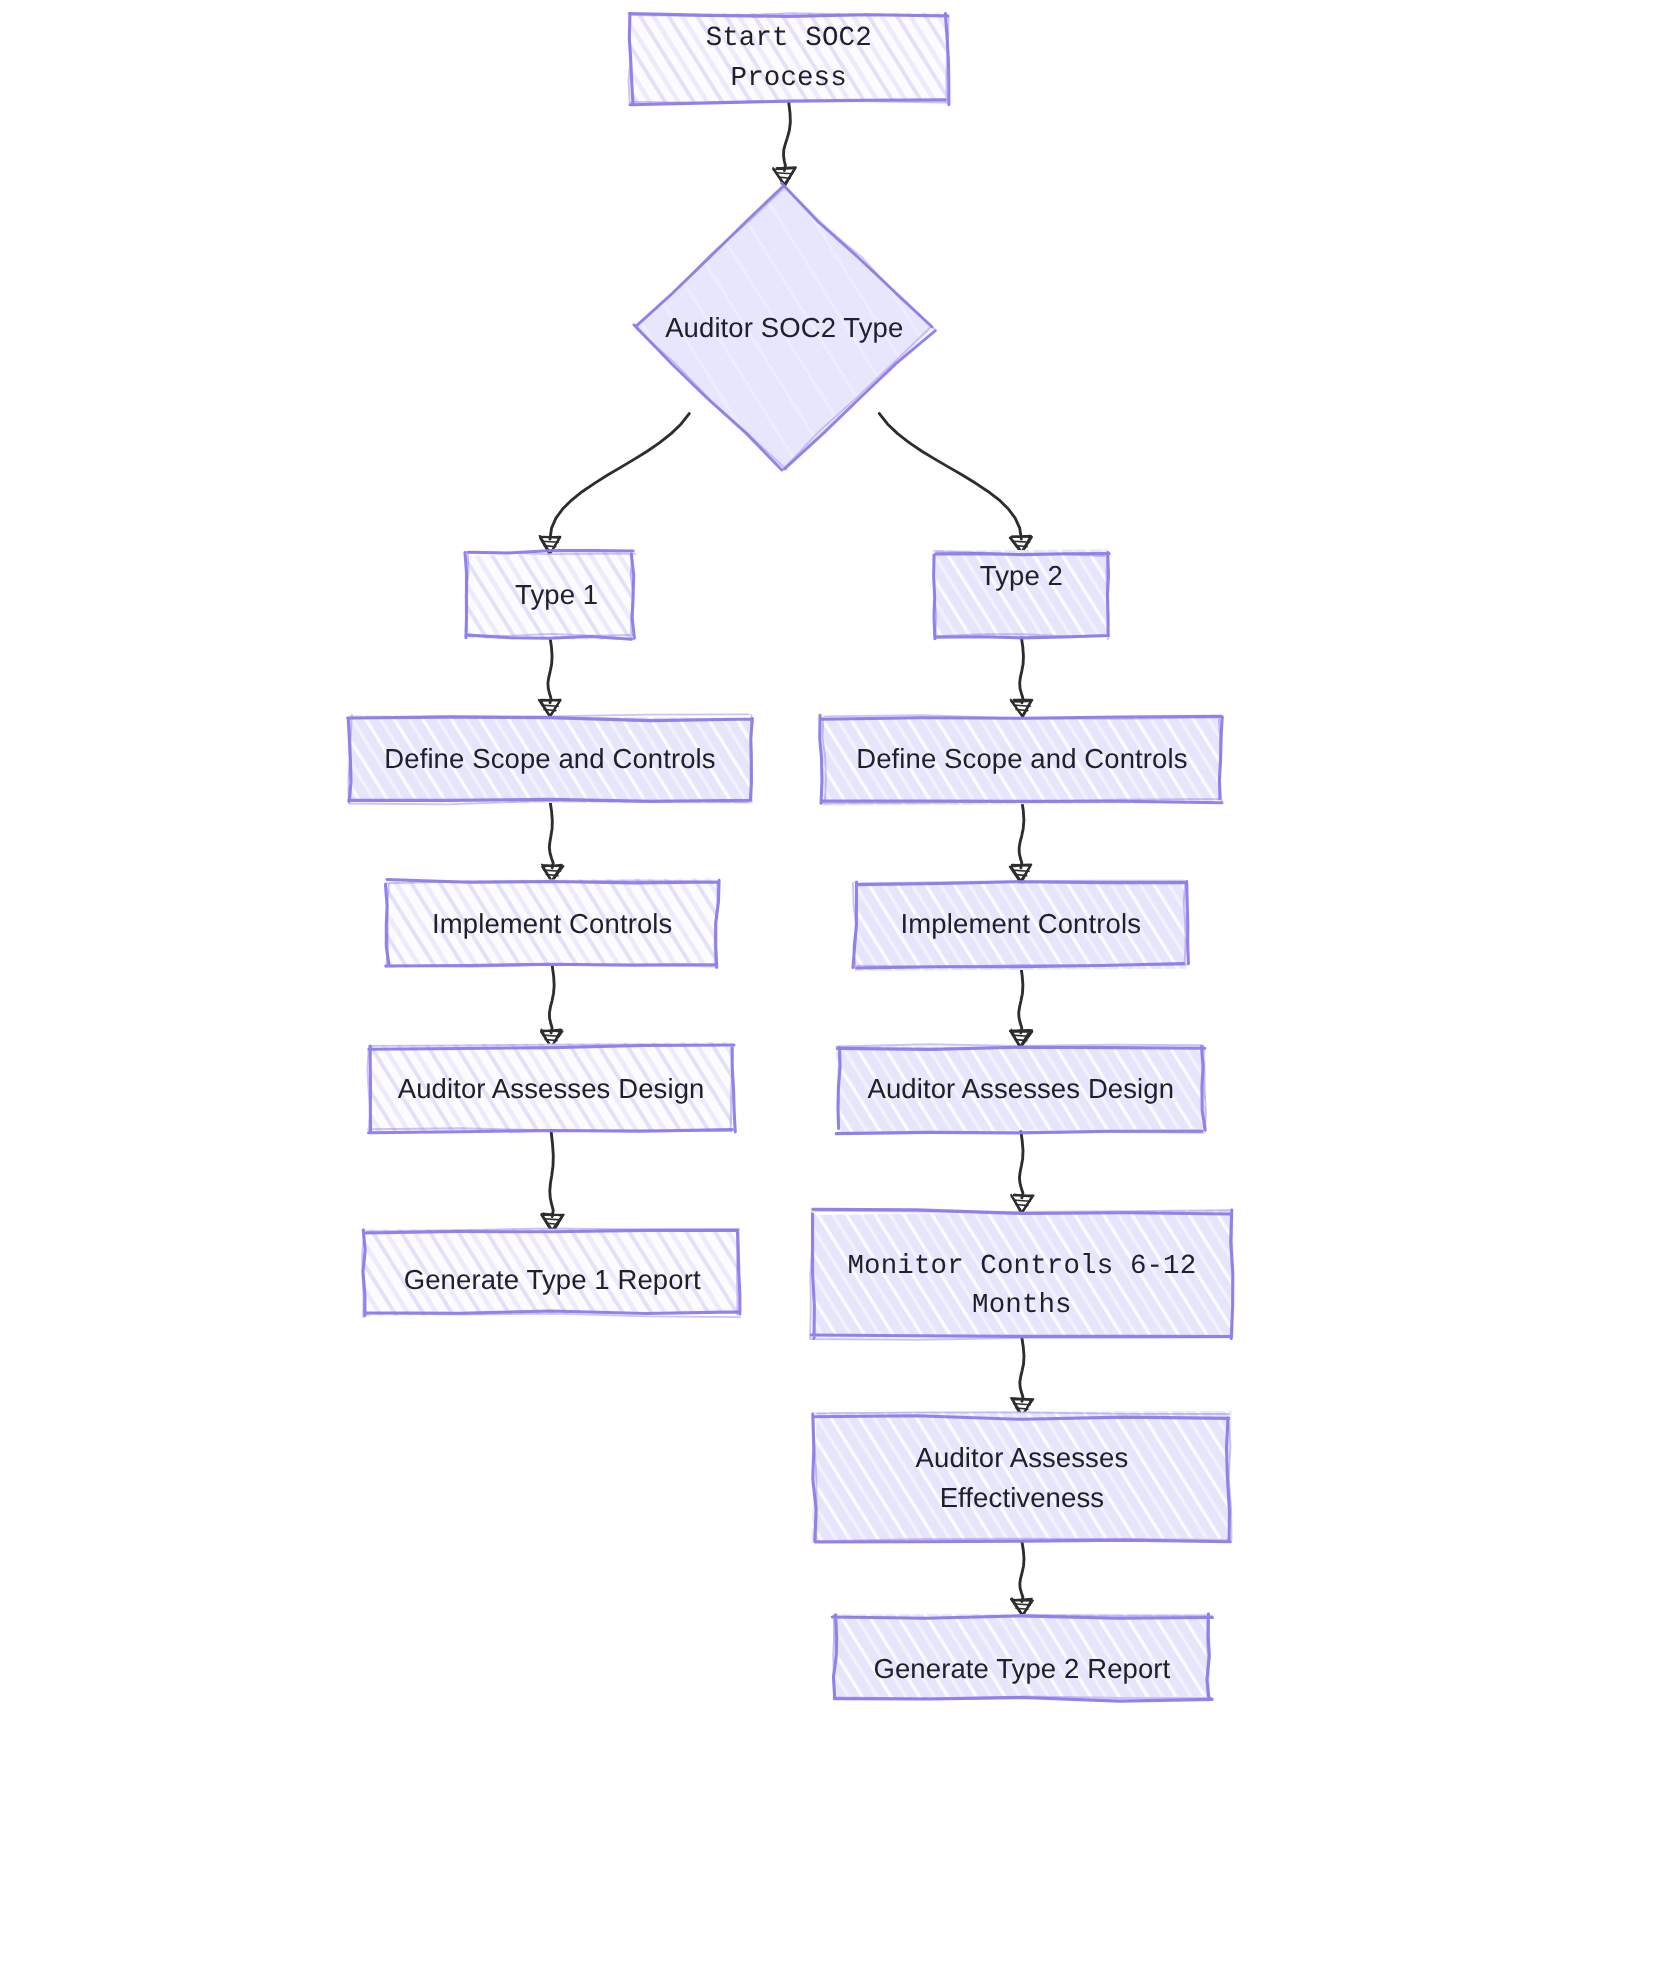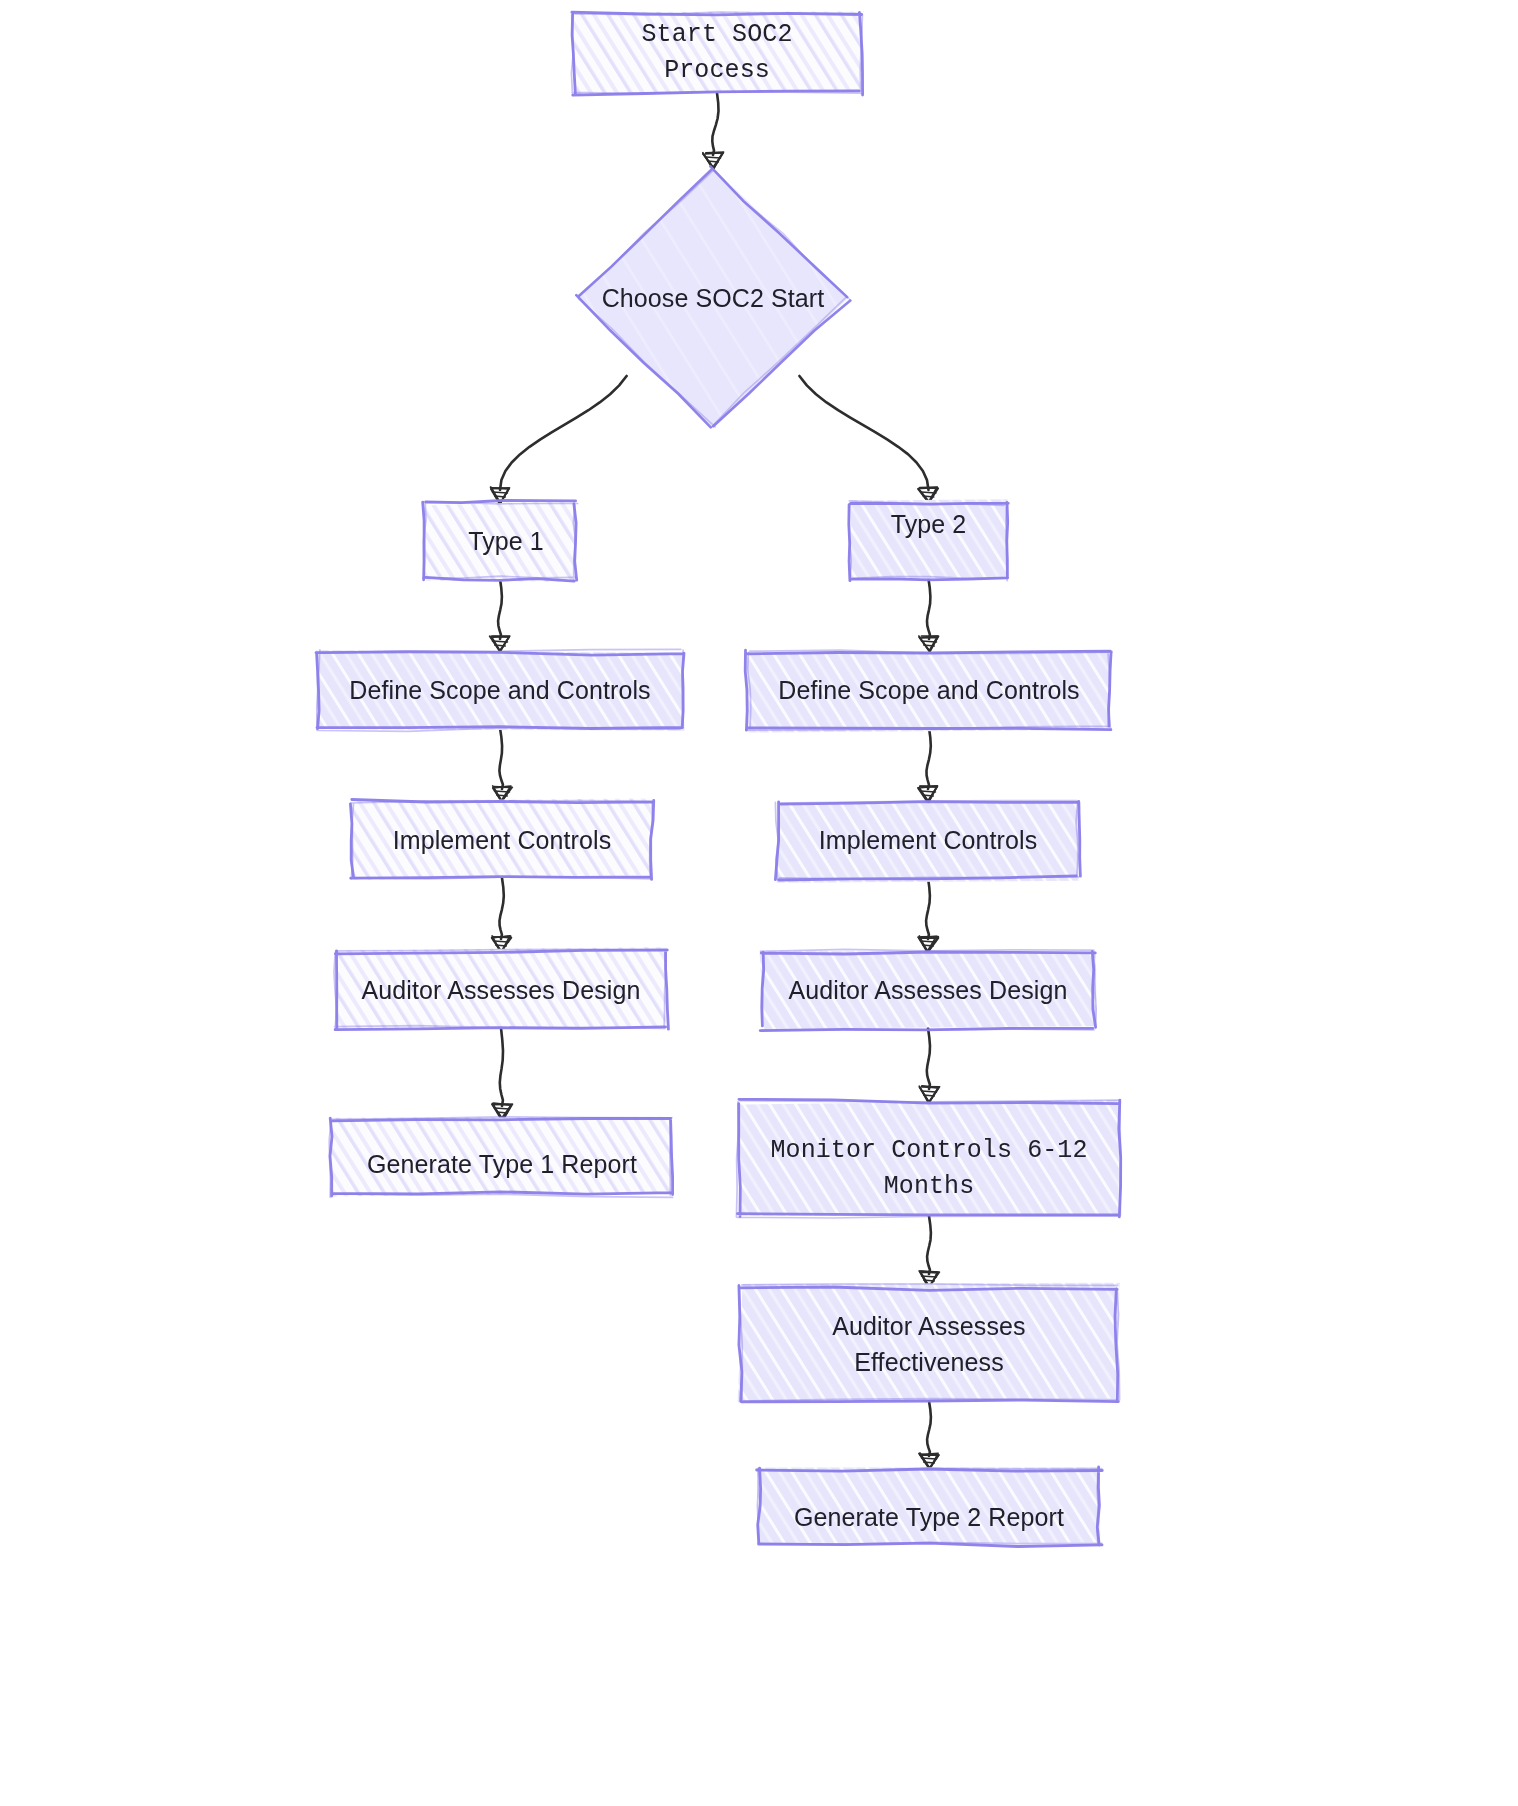--- a/index.html
+++ b/index.html
@@ -257,21 +257,21 @@
     </g>
 </svg>
 
 <div class="node-layer">
 
   <div class="node" id="n-start" style="left: 573px; top: 13px; width: 288px; height: 80px; font-family: Liberation Mono, monospace;">
     <span class="label">Start SOC2 Process</span>
   </div>
 
   <div class="node" id="n-decision" style="left: 578px; top: 168px; width: 270px; height: 260px;">
-    <span class="label">Choose SOC2 Start</span>
+    <span class="label">Auditor SOC2 Type</span>
   </div>
 
   <div class="node" id="n-type1" style="left: 424px; top: 503px; width: 164px; height: 76px; border-radius: 12px;">
     <span class="label">Type 1</span>
   </div>
 
   <div class="node" id="n-type2" style="left: 851px; top: 486px; width: 155px; height: 76px;">
     <span class="label">Type 2</span>
   </div>
 

